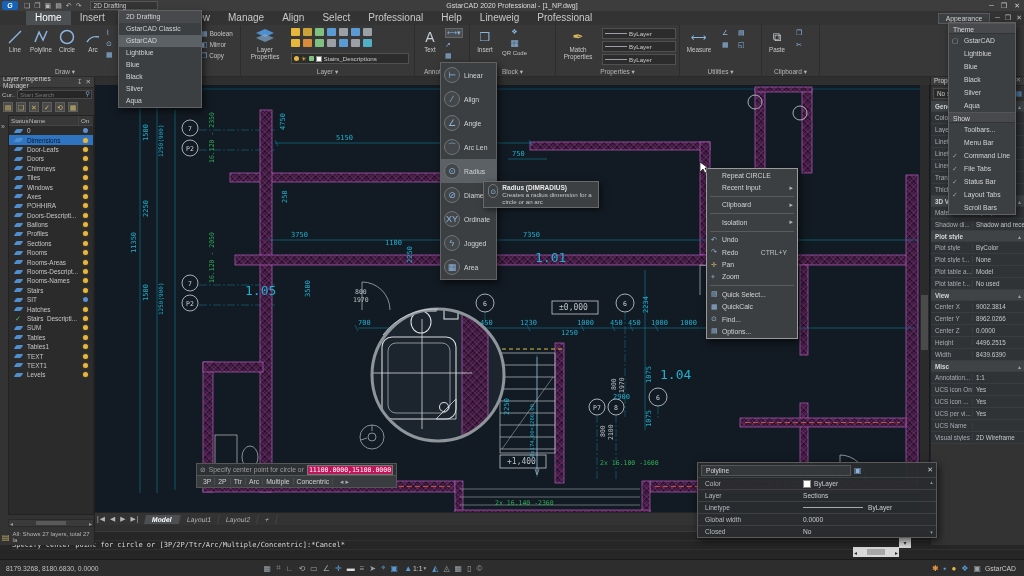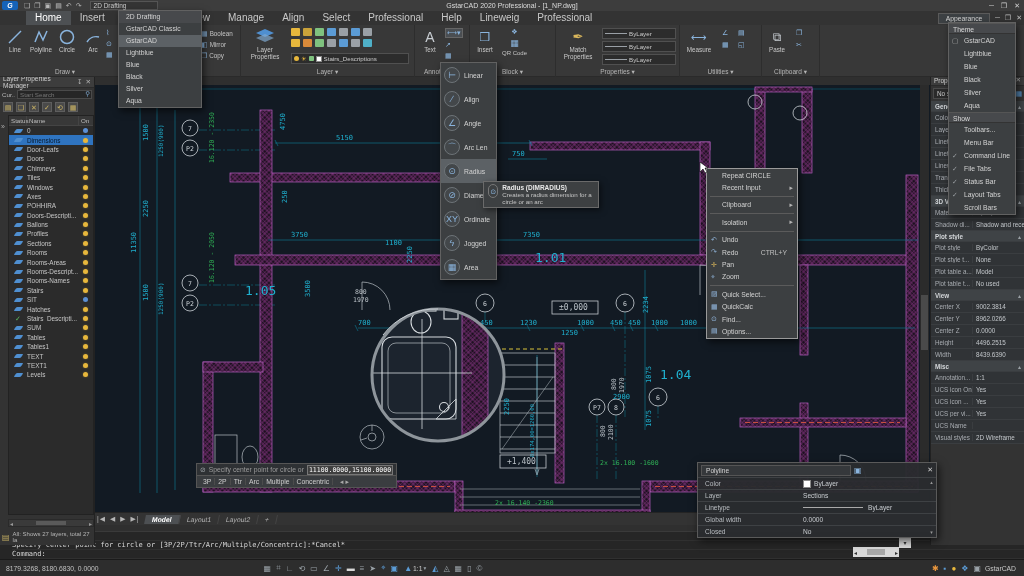--- a/index.html
+++ b/index.html
@@ -143,21 +143,21 @@
 .plrow .plval{flex:1;color:#c9cdd1;display:flex;align-items:center;gap:3px}
 .plrow.swatch .plval:before{content:"";width:6px;height:6px;background:#fff;border:1px solid #888}
 .plrow.linetype .plval:before{content:"";width:60px;height:1px;background:#aaa;margin-right:2px}
 .plscr{position:absolute;right:1px;top:16px;bottom:2px;width:7px;display:flex;flex-direction:column;justify-content:space-between;color:#999;font-size:5px;text-align:center}
 
 .dyninput{left:196px;top:463px;z-index:25;font-size:6.8px}
 .dynrow1{display:flex;align-items:center;background:#2e3134;border:1px solid #555;height:13px;padding:0 3px;gap:3px}
 .dynic{color:#9aa0a5}
 .dynprompt{color:#9b9b9b;white-space:nowrap}
 .dynval{background:#0c0c0c;border:1px solid #777;height:10px;display:flex;align-items:center}
-.dynval span{background:#404040;color:#fff;font-family:"DejaVu Sans Mono",monospace;font-size:6.5px;padding:0 1px}
+.dynval span{background:#be185d;color:#fff;font-family:"DejaVu Sans Mono",monospace;font-size:6.5px;padding:0 1px}
 .dynrow2{display:flex;align-items:center;background:#3a3d40;border:1px solid #555;border-top:0;height:12px;padding:0 3px;gap:1px;color:#cfcfcf}
 .dynopt{padding:0 3px;border-right:1px solid #4c4c4c}
 .dynarr{margin-left:6px;color:#aaa}
 
 .cursor{z-index:80;pointer-events:none}
 text{font-family:"DejaVu Sans Mono","Liberation Mono",monospace}
 .t{fill:#1fb0cf;font-size:7px}
 .tbig{fill:#1fb0cf;font-size:13px}
 .tg{fill:#2fae55;font-size:6.5px}
 .tw{fill:#b9c0c6;font-size:6.5px}
@@ -578,21 +578,20 @@
         <span class="mtab">Layout2</span>
         <span class="mtab">+</span>
       </div>
   </div>
 
   <div class="abs cmdline">
     <span class="cx">✕</span>
     <div>
         <div class="cmdrow">CIRCLE</div>
         <div class="cmdrow">Specify center point for circle or [3P/2P/Ttr/Arc/Multiple/Concentric]:*Cancel*</div>
-        <div class="cmdrow">Command:</div>
       </div>
   </div>
   <div class="abs hscroll2">
     <span>◂</span>
       <span class="thumb"></span>
       <span>▸</span>
   </div>
   <div class="abs varrow">▾</div>
 
   <div class="abs statusbar">

